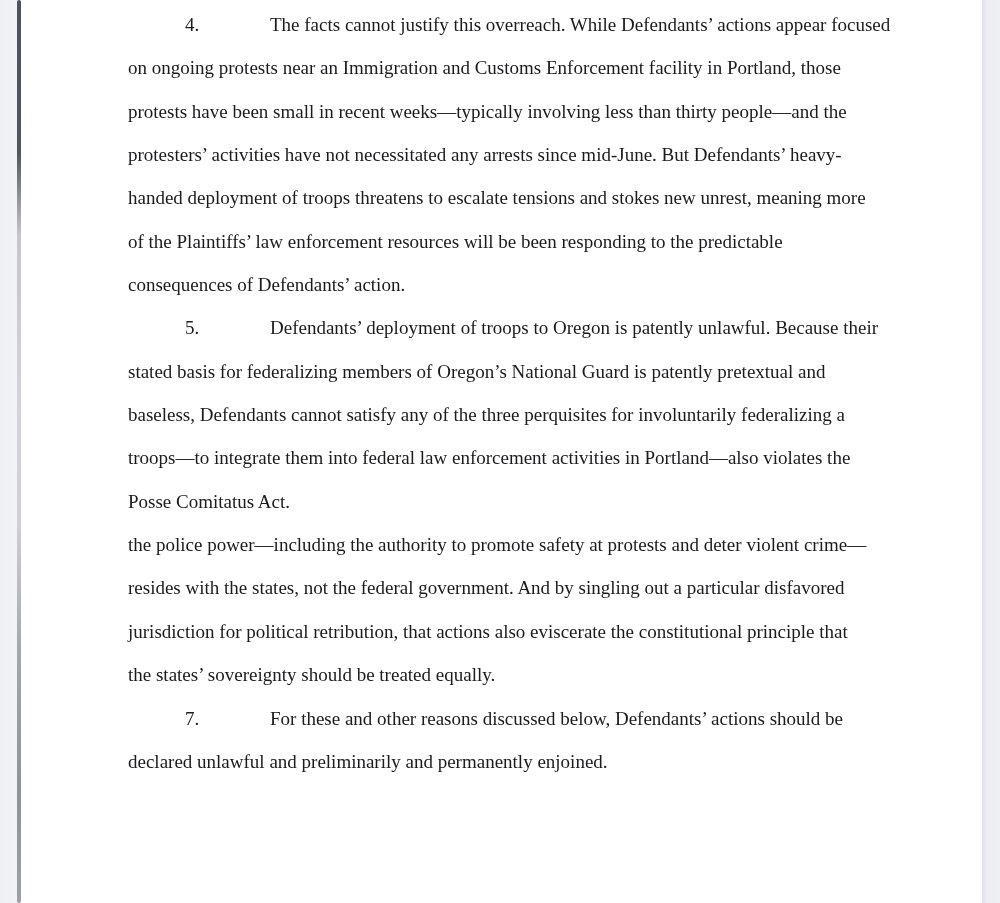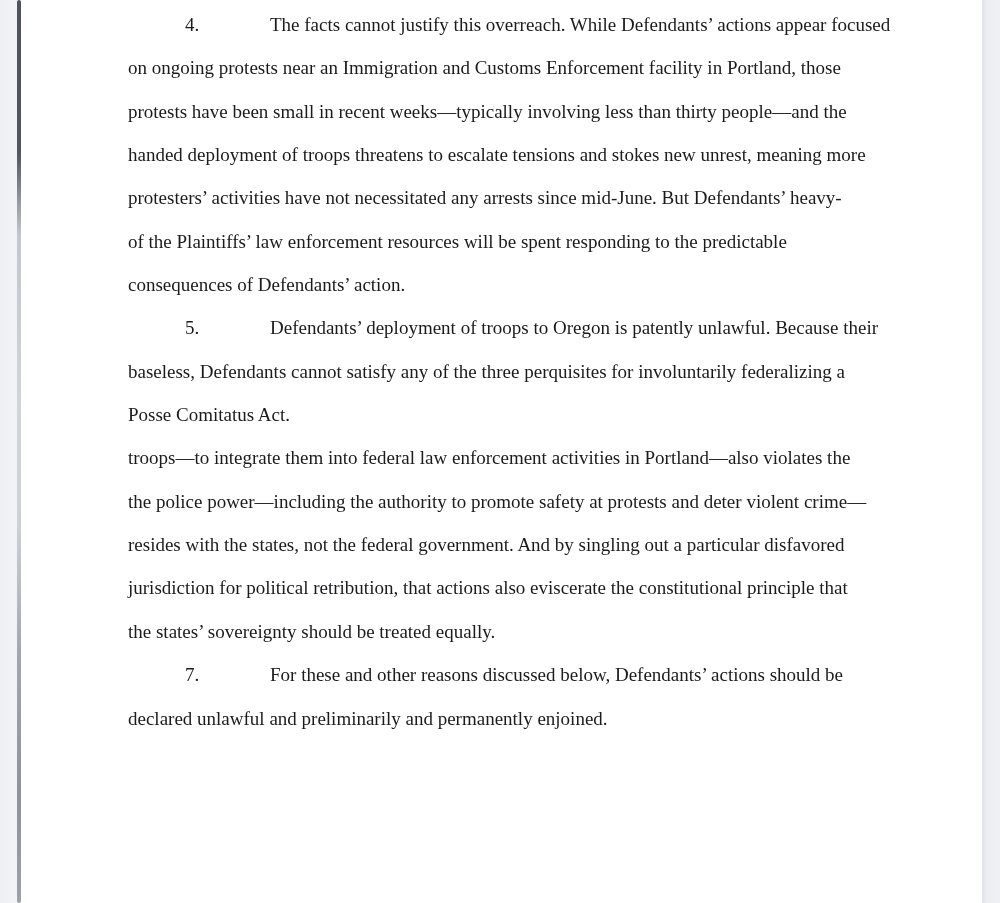--- a/index.html
+++ b/index.html
@@ -72,28 +72,29 @@
 </style>
 </head>
 <body>
 
 <div id="viewer">
   <div id="page">
     <div id="text-block">
         <div class="line first"><span class="para-number">4.</span><span>The facts cannot justify this overreach. While Defendants’ actions appear focused</span></div>
         <div class="line"><span>on ongoing protests near an Immigration and Customs Enforcement facility in Portland, those</span></div>
         <div class="line"><span>protests have been small in recent weeks—typically involving less than thirty people—and the</span></div>
+        <div class="line"><span>protesters’ activities have not necessitated any arrests since mid-June. But Defendants’ heavy-</span></div>
         <div class="line"><span>handed deployment of troops threatens to escalate tensions and stokes new unrest, meaning more</span></div>
-        <div class="line"><span>protesters’ activities have not necessitated any arrests since mid-June. But Defendants’ heavy-</span></div>
-        <div class="line"><span>of the Plaintiffs’ law enforcement resources will be spent responding to the predictable</span></div>
+        <div class="line"><span>of the Plaintiffs’ law enforcement resources will be been responding to the predictable</span></div>
         <div class="line"><span>consequences of Defendants’ action.</span></div>
         <div class="line first"><span class="para-number">5.</span><span>Defendants’ deployment of troops to Oregon is patently unlawful. Because their</span></div>
+        <div class="line"><span>stated basis for federalizing members of Oregon’s National Guard is patently pretextual and</span></div>
         <div class="line"><span>baseless, Defendants cannot satisfy any of the three perquisites for involuntarily federalizing a</span></div>
+        <div class="line"><span>troops—to integrate them into federal law enforcement activities in Portland—also violates the</span></div>
         <div class="line"><span>Posse Comitatus Act.</span></div>
-        <div class="line"><span>troops—to integrate them into federal law enforcement activities in Portland—also violates the</span></div>
         <div class="line"><span>the police power—including the authority to promote safety at protests and deter violent crime—</span></div>
         <div class="line"><span>resides with the states, not the federal government. And by singling out a particular disfavored</span></div>
         <div class="line"><span>jurisdiction for political retribution, that actions also eviscerate the constitutional principle that</span></div>
         <div class="line"><span>the states’ sovereignty should be treated equally.</span></div>
         <div class="line first"><span class="para-number">7.</span><span>For these and other reasons discussed below, Defendants’ actions should be</span></div>
         <div class="line"><span>declared unlawful and preliminarily and permanently enjoined.</span></div>
       </div>
   </div>
   <div id="left-gutter"></div>
   <div id="page-edge-line"></div>

